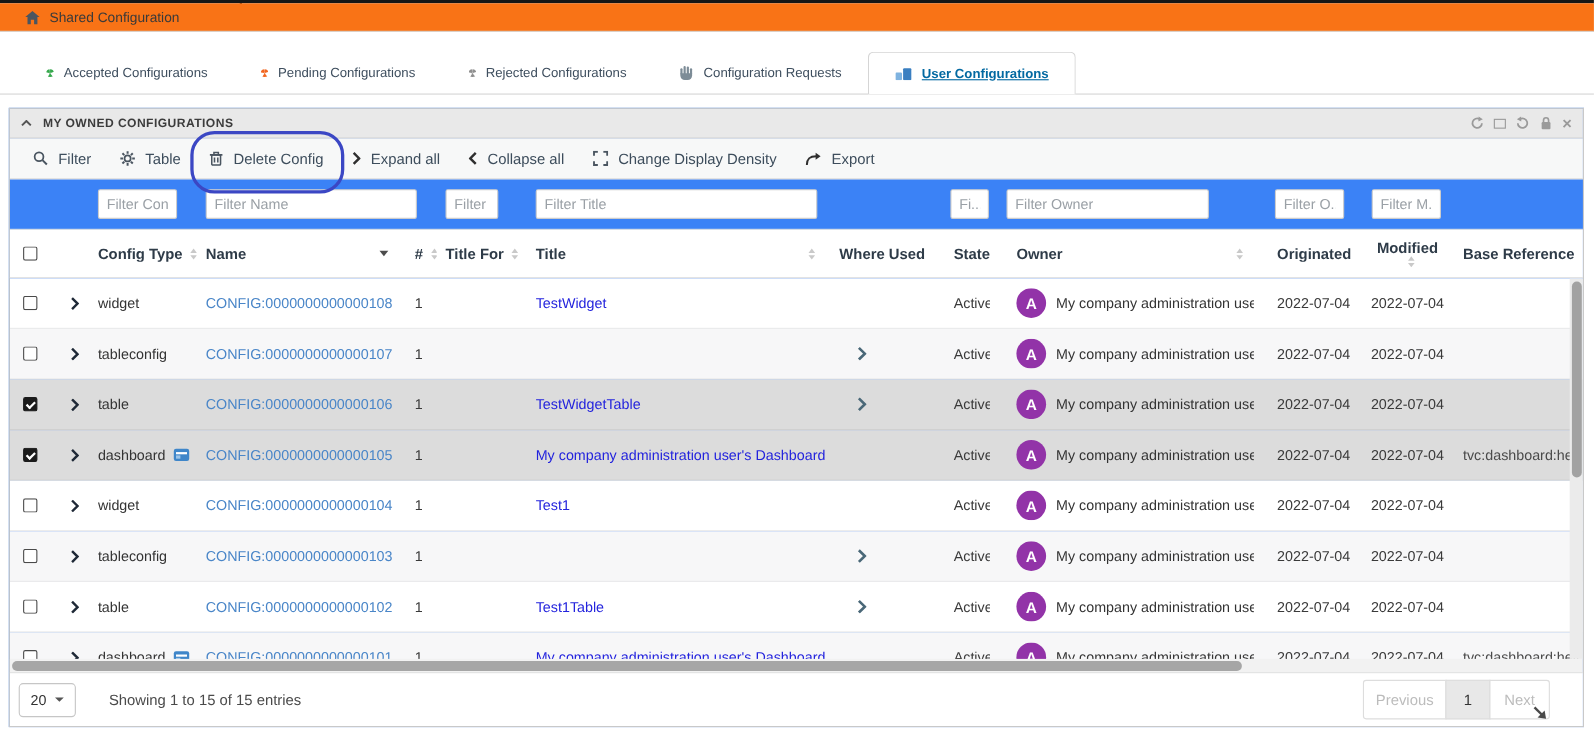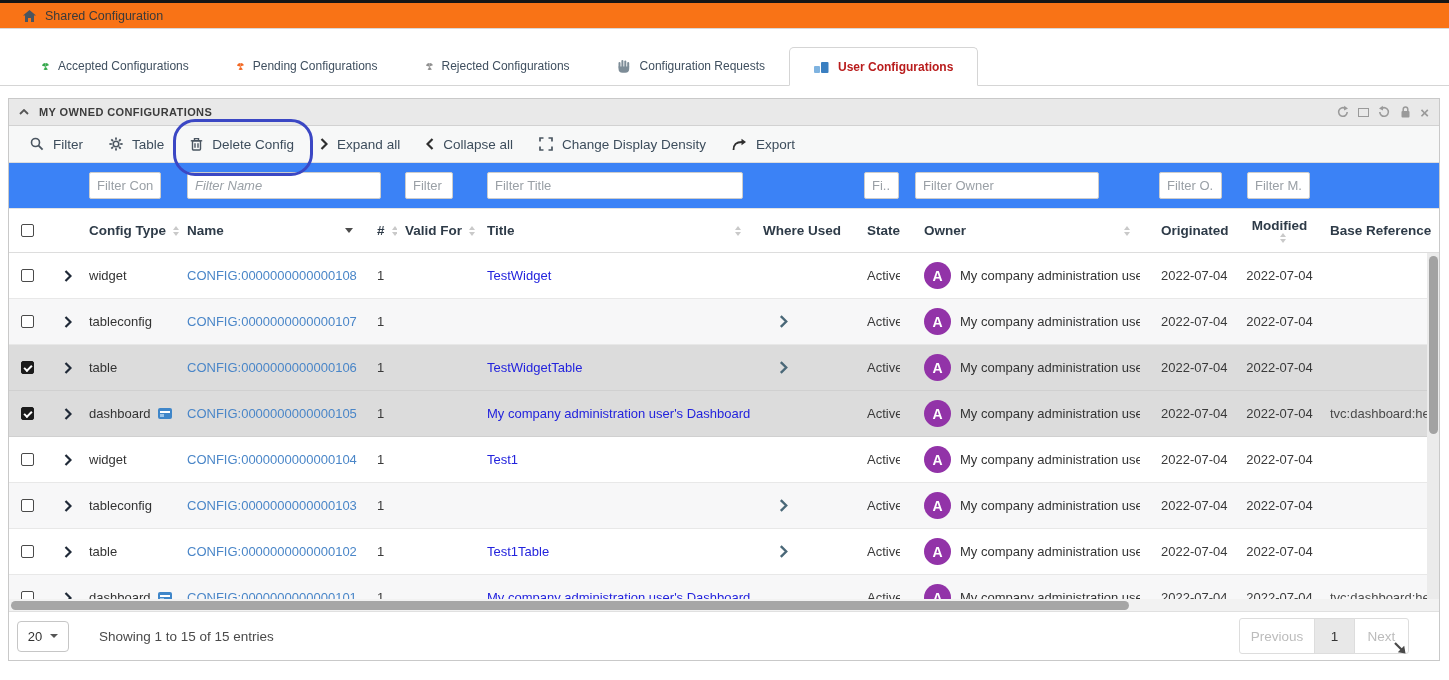--- a/index.html
+++ b/index.html
@@ -17,21 +17,21 @@
   .app-header { position:absolute; top:3px; left:0; right:0; height:26px; background:#f97316;
     border-bottom:1px solid #d8d8d8; display:flex; align-items:center; padding-left:22px; gap:8px;
     font-size:12.5px; color:#3a3a3a; }
 
   
   .tabs-row { position:absolute; top:47px; left:0; right:0; height:39px; border-bottom:1px solid #d5d5d5;
     display:flex; align-items:flex-end; padding-left:18px; }
   .tab { height:38px; display:flex; align-items:center; gap:9px; padding:0 24px;
     font-size:12px; color:#3f4f5f; white-space:nowrap; cursor:pointer; }
   .tab.active { background:#fff; border:1px solid #d5d5d5; border-bottom:1px solid #fff;
-    border-radius:5px 5px 0 0; margin-bottom:-1px; height:39px; font-weight:bold; color:#b91c1c; z-index:2; }
+    border-radius:5px 5px 0 0; margin-bottom:-1px; height:39px; font-weight:bold; color:#0369a1; z-index:2;text-decoration:underline; }
   .seal { width:7px; height:7px; border:3px dotted currentColor; border-radius:50%;
     background:currentColor; background-clip:padding-box; display:inline-block; }
 
   
   .panel { position:absolute; top:98px; left:8px; width:1432px; background:#3b82f6; border:1px solid #c9c9c9; }
   .panel-header { height:27px; background:#e9e9e9; border-bottom:1px solid #d2d2d2;
     display:flex; align-items:center; padding:0 10px; gap:10px; }
   .panel-title { font-size:11px; font-weight:bold; color:#3c3c3c; letter-spacing:.4px; }
   .win-icons { margin-left:auto; display:flex; align-items:center; gap:8px; color:#9a9a9a; }
   .win-icons > span { display:inline-flex; align-items:center; cursor:pointer; }
@@ -53,21 +53,21 @@
   .c9{ padding-left:24px; } .c10{ padding-left:24px; } .c11{ padding-left:21px; }
   .c12{ padding-left:21px;flex-direction:column; } .c13{ padding-left:12px; padding-right:0; }
 
   
   .filter-row { height:46px; border-bottom:1px solid #e3e3e3; align-items:center; }
   .filter-row .cell { overflow:visible; }
   .fc9{ padding-left:21px; } .fc10{ padding-left:15px; } .fc11{ padding-left:19px; } .fc12{ padding-left:19px; }
   .filter-input { height:27px; border:1px solid #ccc; border-radius:2px; padding:0 7px;
     font-size:13px; color:#333; font-family:"Liberation Sans",sans-serif; background:#fff; }
   .filter-input::placeholder { color:#9aa0a6; }
-  .w-con{width:72px;} .w-name{width:200px;font-style:italic;} .w-valid{width:48px;} .w-title{width:262px;}
+  .w-con{width:72px;} .w-name{width:200px;} .w-valid{width:48px;} .w-title{width:262px;}
   .w-state{width:35px;} .w-owner{width:184px;} .w-orig{width:63px;} .w-mod{width:63px;}
 
   
   .thead { height:44px; align-items:center; border-bottom:1px solid #ddd;
     font-size:13.5px; font-weight:bold; color:#2e3b48; background:#fff; }
   .sort-ud { display:inline-flex; flex-direction:column; gap:2px; margin-left:7px; }
   .sort-ud::before { content:''; border-left:3.5px solid transparent; border-right:3.5px solid transparent; border-bottom:4px solid #c9c9c9; }
   .sort-ud::after  { content:''; border-left:3.5px solid transparent; border-right:3.5px solid transparent; border-top:4px solid #c9c9c9; }
   .sort-right { margin-left:auto; margin-right:2px; }
   .sort-down { width:0; height:0; border-left:4.5px solid transparent; border-right:4.5px solid transparent;
@@ -308,21 +308,21 @@
         </div>
       <div class="cell">
           <span>Name</span>
           <span class="sort-down"></span>
         </div>
       <div class="cell c5">
           <span>#</span>
           <span class="sort-ud"></span>
         </div>
       <div class="cell">
-          <span>Valid For</span>
+          <span>Title For</span>
           <span class="sort-ud"></span>
         </div>
       <div class="cell">
           <span>Title</span>
           <span class="sort-ud sort-right"></span>
         </div>
       <div class="cell c8" style="padding-left:12px">
           <span>Where Used</span>
         </div>
       <div class="cell c9">

